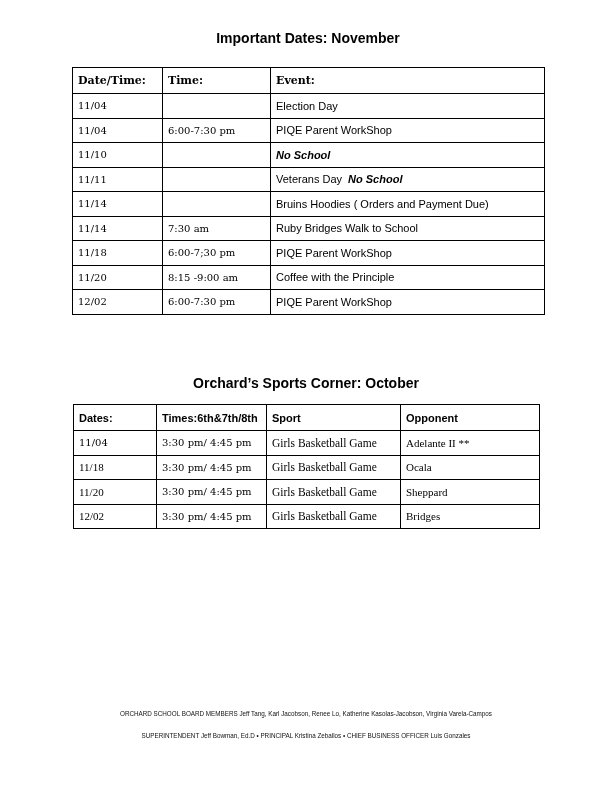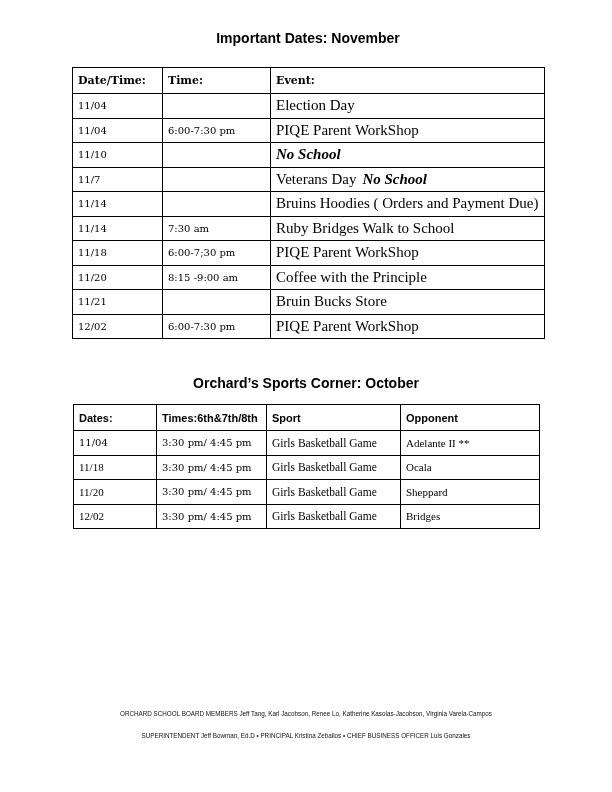--- a/index.html
+++ b/index.html
@@ -13,21 +13,21 @@
     }
     #title1 { top: 30px; left: 2px; }
     #title2 { top: 375px; }
     table { position: absolute; border-collapse: collapse; table-layout: fixed; }
     td, th {
       border: 1.3px solid #000; padding: 0 0 0 5px; text-align: left;
       font-size: 11px; overflow: hidden; white-space: nowrap; vertical-align: middle;
     }
     #events { left: 72px; top: 67px; width: 472px; }
     #events th { height: 25px; font-family: "DejaVu Serif", serif; font-weight: bold; font-size: 11px; }
-    #events td { height: 23.5px; font-family: Liberation Serif, serif; font-size: 15px; }
+    #events td { height: 23.5px; font-family: Liberation Sans, sans-serif; font-size: 11px; }
     #events td.num { font-family: "DejaVu Serif", serif; font-size: 10px; }
     #sports { left: 73px; top: 404px; width: 466px; }
     #sports th { height: 25px; font-family: "Liberation Sans", sans-serif; font-weight: bold; font-size: 11px; }
     #sports td { height: 23.5px; font-size: 11px; }
     .sans { font-family: Liberation Serif, serif; }
     .serif { font-family: "Liberation Serif", serif; font-size: 11.5px !important; }
     .georgia { font-family: "DejaVu Serif", serif; font-size: 10px !important; }
     .noschool { font-style: italic; font-weight: bold; margin-left: 6px; }
     .noschool.first { margin-left: 0; }
     .footer {
@@ -65,21 +65,21 @@
         <td class="num">11/04</td>
         <td class="num">6:00-7:30 pm</td>
         <td><span>PIQE Parent WorkShop</span></td>
       </tr>
       <tr>
         <td class="num">11/10</td>
         <td class="num"></td>
         <td><span class="noschool first">No School</span></td>
       </tr>
       <tr>
-        <td class="num">11/7</td>
+        <td class="num">11/11</td>
         <td class="num"></td>
         <td><span>Veterans Day</span><span class="noschool">No School</span></td>
       </tr>
       <tr>
         <td class="num">11/14</td>
         <td class="num"></td>
         <td><span>Bruins Hoodies  ( Orders and Payment Due)</span></td>
       </tr>
       <tr>
         <td class="num">11/14</td>
@@ -88,25 +88,20 @@
       </tr>
       <tr>
         <td class="num">11/18</td>
         <td class="num">6:00-7;30 pm</td>
         <td><span>PIQE Parent WorkShop</span></td>
       </tr>
       <tr>
         <td class="num">11/20</td>
         <td class="num">8:15 -9:00 am</td>
         <td><span>Coffee with the Principle</span></td>
-      </tr>
-      <tr>
-        <td class="num">11/21</td>
-        <td class="num"></td>
-        <td><span>Bruin Bucks Store</span></td>
       </tr>
       <tr>
         <td class="num">12/02</td>
         <td class="num">6:00-7:30 pm</td>
         <td><span>PIQE Parent WorkShop</span></td>
       </tr>
     </tbody>
 </table>
 
 <div id="title2" class="title">Orchard’s Sports Corner: October</div>

